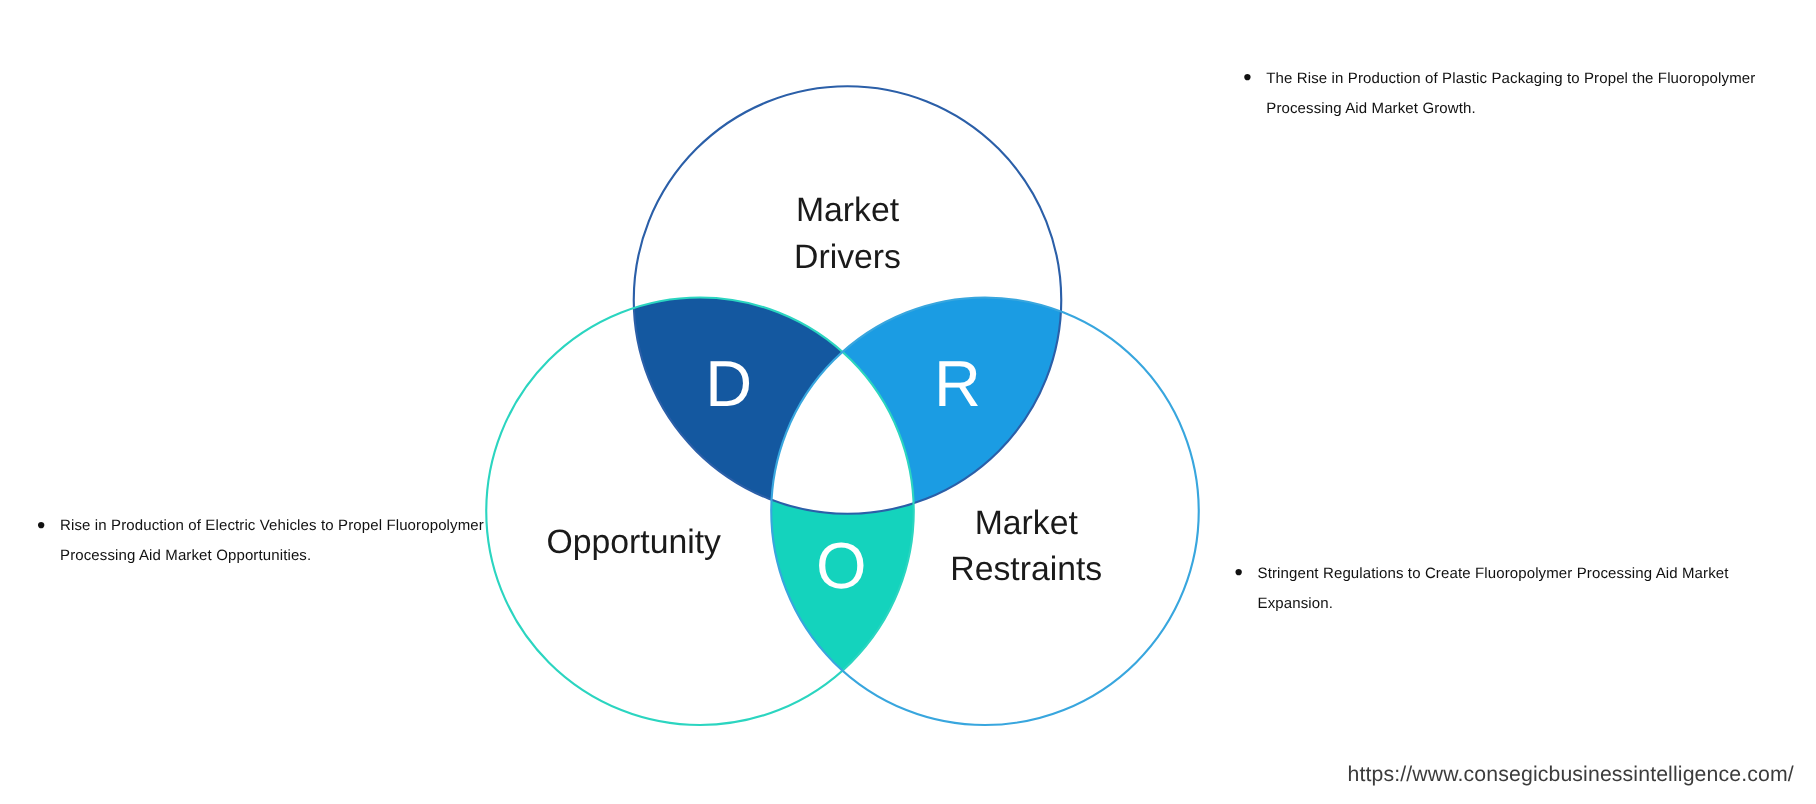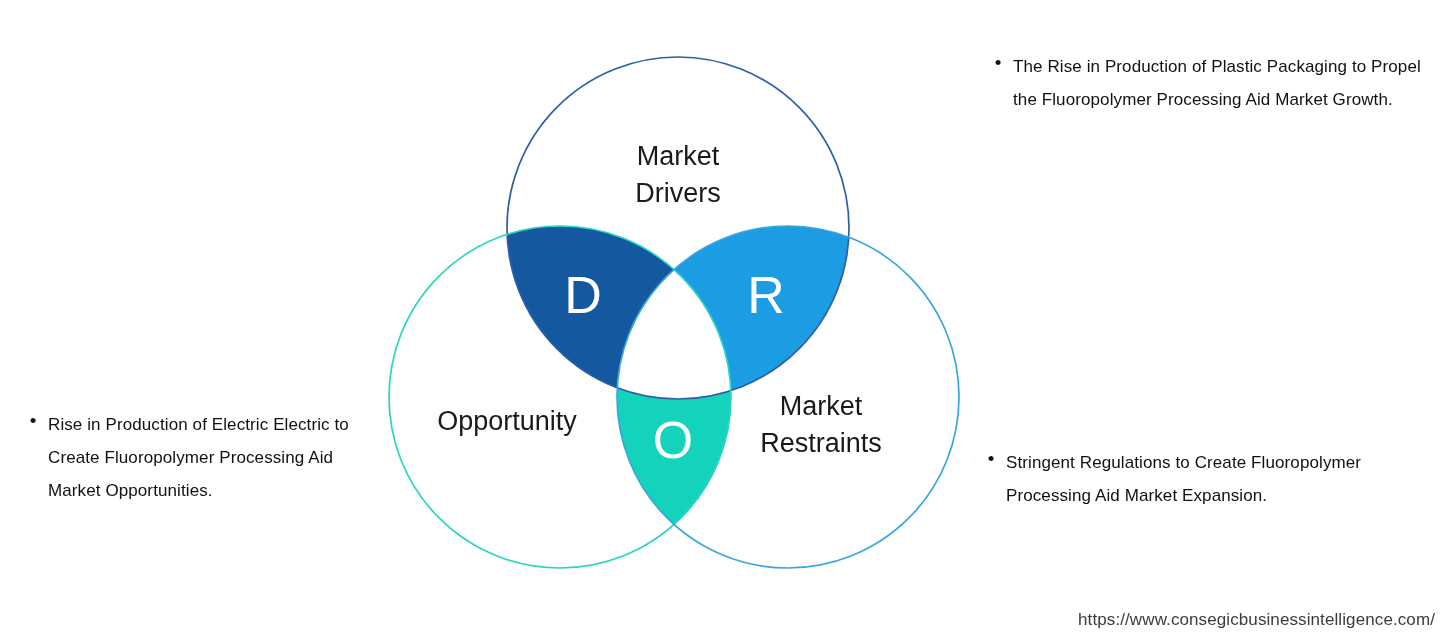--- a/index.html
+++ b/index.html
@@ -23,21 +23,21 @@
     position: absolute;
     inset: 0;
     width: 1453px;
     height: 643px;
   }
 
   
   #venn-wrap {
     position: absolute;
     left: 340px;
-    top: 30px;
+    top: 42px;
     width: 680px;
     height: 580px;
   }
   #venn-svg { display: block; width: 680px; height: 580px; }
 
   .venn-ring { fill: none; stroke-width: 1.7px; }
 
   .venn-region-label {
     font-family: "Liberation Sans", "DejaVu Sans", sans-serif;
     font-size: 27px;
@@ -61,22 +61,22 @@
   .callout .bullet-dot {
     flex: 0 0 auto;
     font-size: 19px;
     line-height: 25px;
     color: #111111;
     width: 10px;
     text-align: center;
     user-select: none;
   }
   .callout .callout-text {
-    font-size: 17px;
-    line-height: 33px;
+    font-size: 12px;
+    line-height: 24px;
     color: #111111;
     font-weight: 400;
     letter-spacing: 0.1px;
   }
 
   #callout-drivers {
     left: 993px;
     top: 50px;
     width: 450px;
   }
@@ -170,21 +170,21 @@
     </svg>
   </div>
 
   <div class="callout" id="callout-drivers">
     <span class="bullet-dot">•</span>
     <span class="callout-text">The Rise in Production of Plastic Packaging to Propel the Fluoropolymer Processing Aid Market Growth.</span>
   </div>
 
   <div class="callout" id="callout-opportunity">
     <span class="bullet-dot">•</span>
-    <span class="callout-text">Rise in Production of Electric Electric to Create Fluoropolymer Processing Aid Market Opportunities.</span>
+    <span class="callout-text">Rise in Production of Electric Vehicles to Propel Fluoropolymer Processing Aid Market Opportunities.</span>
   </div>
 
   <div class="callout" id="callout-restraints">
     <span class="bullet-dot">•</span>
     <span class="callout-text">Stringent Regulations to Create Fluoropolymer Processing Aid Market Expansion.</span>
   </div>
 
   <div id="source-url">https://www.consegicbusinessintelligence.com/</div>
 
 </div>

